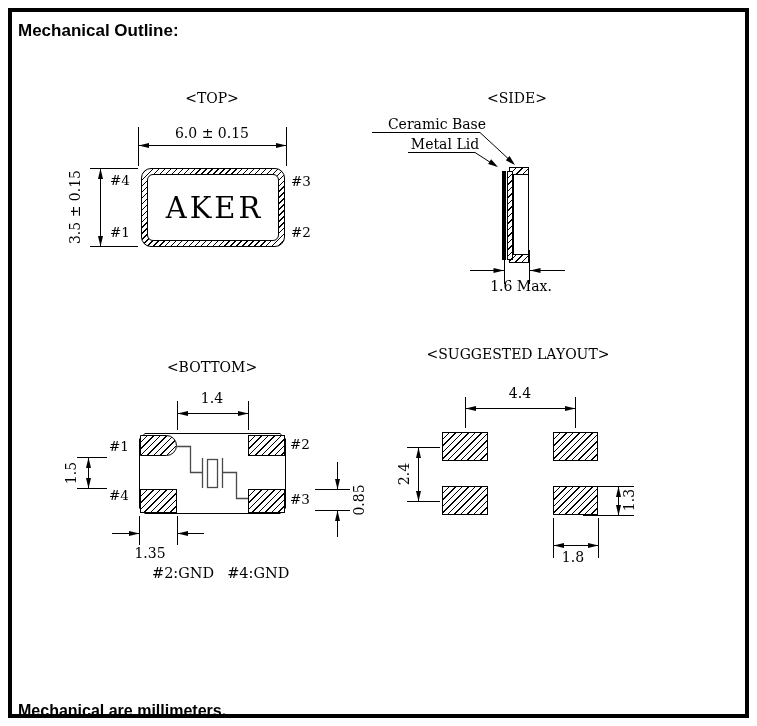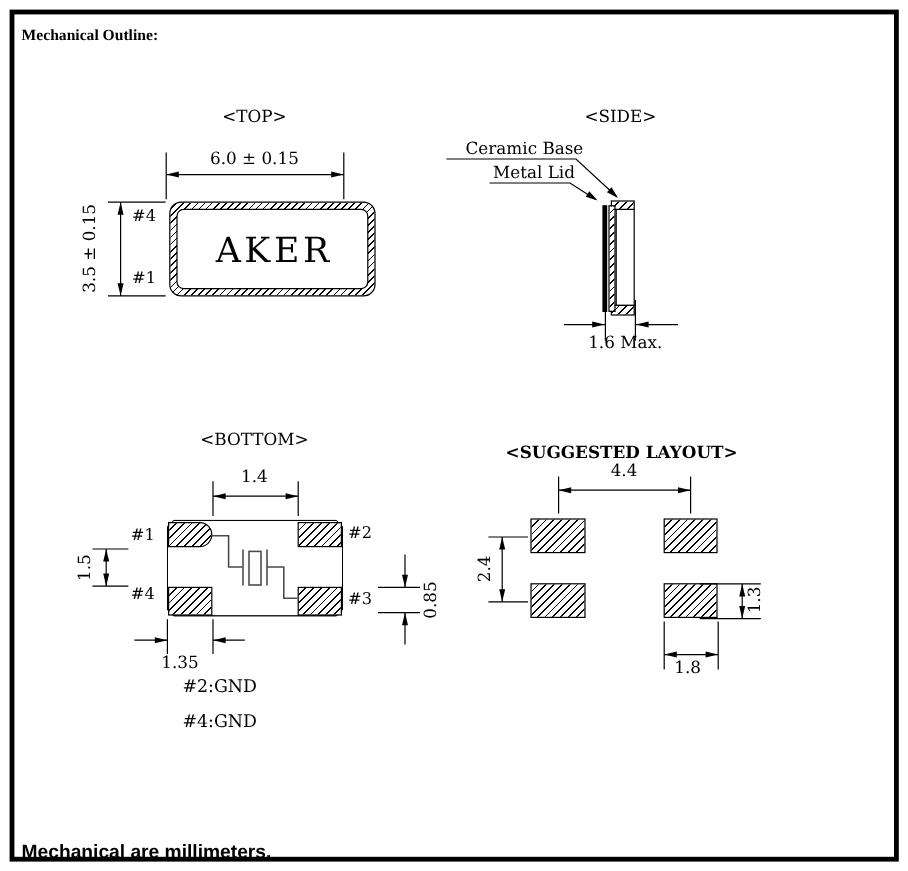--- a/index.html
+++ b/index.html
@@ -7,39 +7,39 @@
         font-family:"DejaVu Serif",serif;color:#000;}
   .frame{position:absolute;inset:8px;border:4px solid #000;}
   svg.lines{position:absolute;left:0;top:0;pointer-events:none;}
   .t{position:absolute;white-space:nowrap;font-size:14px;}
   .ctr{transform:translate(-50%,-50%);}
   .rot{transform:translate(-50%,-50%) rotate(-90deg);}
   .pin{font-size:13.5px;}
   .sans{font-family:"Liberation Sans","DejaVu Sans",sans-serif;font-weight:bold;}
   .hatch{position:absolute;box-sizing:border-box;border:1px solid #000;
          background:repeating-linear-gradient(135deg,#fff 0,#fff 3.6px,#000 3.6px,#000 4.6px);}
-  .pkg-top{position:absolute;left:141px;top:168px;width:172px;height:79px;box-sizing:border-box;
+  .pkg-top{position:absolute;left:141px;top:168px;width:144px;height:79px;box-sizing:border-box;
            border:1px solid #000;border-radius:10px;
            background:repeating-linear-gradient(135deg,#fff 0,#fff 3.2px,#000 3.2px,#000 4.2px);}
   .pkg-top-inner{position:absolute;inset:5px;background:#fff;border:1px solid #000;border-radius:6px;
                  display:flex;align-items:center;justify-content:center;}
   .brand{font-size:29px;letter-spacing:3px;padding-left:3px;}
   .pkg-bot{position:absolute;left:139px;top:433px;width:147px;height:81px;background:#000;
            clip-path:polygon(6px 0,calc(100% - 6px) 0,100% 6px,100% calc(100% - 6px),calc(100% - 6px) 100%,6px 100%,0 calc(100% - 6px),0 6px);}
   .pkg-bot-inner{position:absolute;inset:1px;background:#fff;
            clip-path:polygon(5px 0,calc(100% - 5px) 0,100% 5px,100% calc(100% - 5px),calc(100% - 5px) 100%,5px 100%,0 calc(100% - 5px),0 5px);}
-  .gnd-row{position:absolute;left:152px;top:565px;display:flex;gap:13px;font-size:14.5px;flex-direction:column;}
+  .gnd-row{position:absolute;left:152px;top:565px;display:flex;gap:13px;font-size:14.5px;}
 </style>
 </head>
 <body>
 
 <div class="page">
   <div class="frame"></div>
 
-  <div class="t sans" style="left:18px;top:21px;font-size:13px;font-family:Liberation Serif, serif;">Mechanical Outline:</div>
+  <div class="t sans" style="left:18px;top:21px;font-size:17px;">Mechanical Outline:</div>
 
   <div class="t ctr" style="left:212px;top:98px;">&lt;TOP&gt;</div>
   <div class="t ctr" style="left:212px;top:133px;">6.0 ± 0.15</div>
   <div class="t rot" style="left:75px;top:207px;">3.5 ± 0.15</div>
   <div class="t ctr pin" style="left:120px;top:180px;">#4</div>
   <div class="t ctr pin" style="left:301px;top:181px;">#3</div>
   <div class="t ctr pin" style="left:120px;top:232px;">#1</div>
   <div class="t ctr pin" style="left:301px;top:232px;">#2</div>
 
   <div class="pkg-top">
@@ -74,21 +74,21 @@
   </div>
 
   <div class="pkg-bot">
     <div class="pkg-bot-inner"></div>
   </div>
   <div class="hatch" style="left:140px;top:435px;width:37px;height:21px;border-radius:0 10.5px 10.5px 0;"></div>
   <div class="hatch" style="left:248px;top:435px;width:37px;height:21px;"></div>
   <div class="hatch" style="left:140px;top:489px;width:37px;height:24px;"></div>
   <div class="hatch" style="left:248px;top:489px;width:37px;height:24px;"></div>
 
-  <div class="t ctr" style="left:518px;top:378px;font-weight:bold;">&lt;SUGGESTED LAYOUT&gt;</div>
+  <div class="t ctr" style="left:518px;top:354px;">&lt;SUGGESTED LAYOUT&gt;</div>
   <div class="t ctr" style="left:520px;top:393px;">4.4</div>
   <div class="t rot" style="left:404px;top:474px;">2.4</div>
   <div class="t rot" style="left:629px;top:500px;">1.3</div>
   <div class="t ctr" style="left:573px;top:557px;">1.8</div>
 
   <div class="hatch" style="left:442px;top:432px;width:46px;height:29px;"></div>
   <div class="hatch" style="left:553px;top:432px;width:45px;height:29px;"></div>
   <div class="hatch" style="left:442px;top:486px;width:46px;height:29px;"></div>
   <div class="hatch" style="left:553px;top:486px;width:45px;height:29px;"></div>
 

